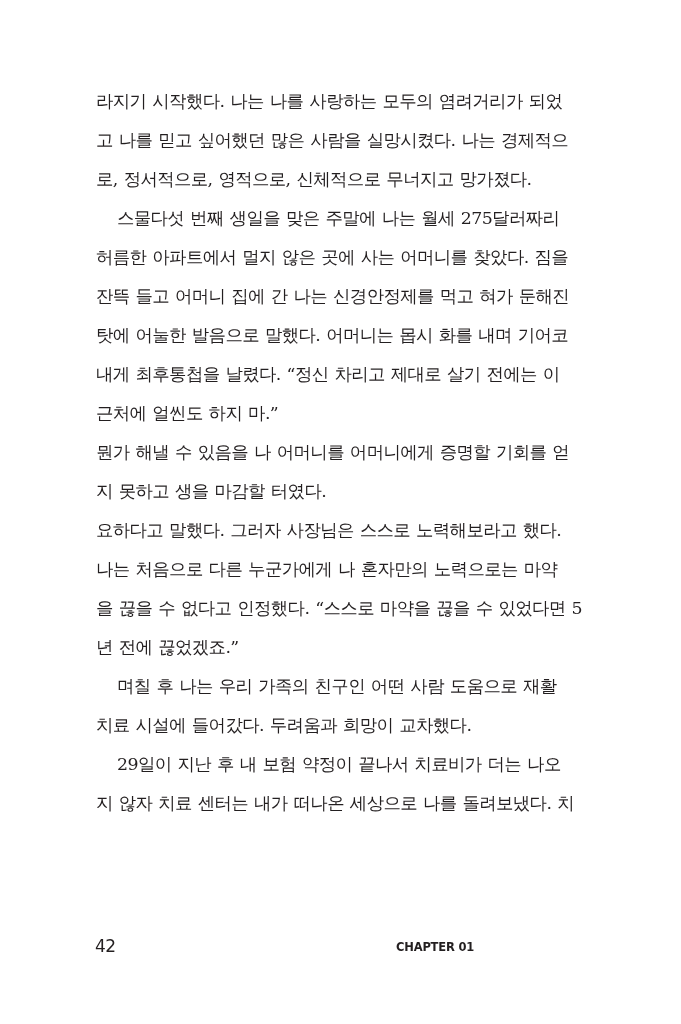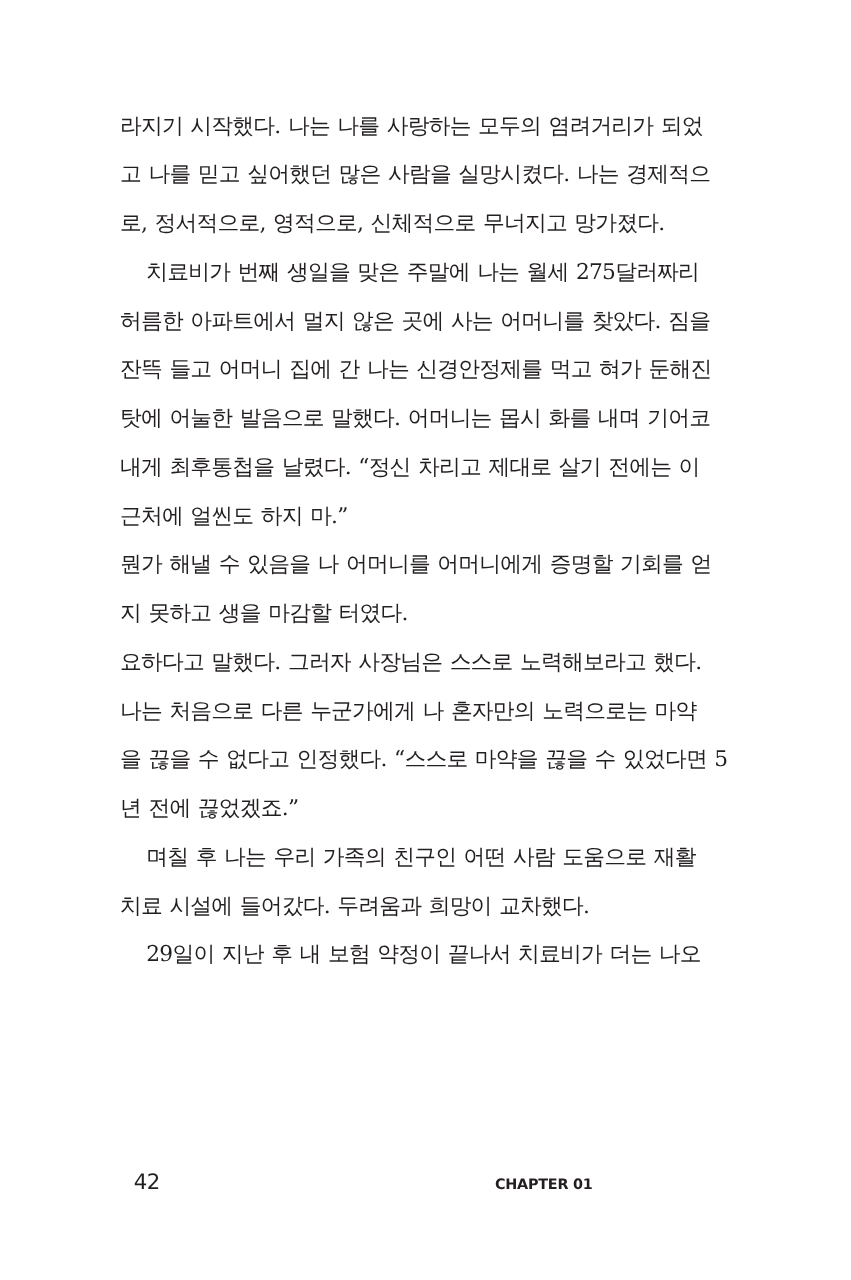--- a/index.html
+++ b/index.html
@@ -41,21 +41,21 @@
       text-align: justify;
       text-align-last: justify;
       white-space: nowrap;
       overflow: visible;
     }
     .line.last {
       text-align-last: left;
     }
     .footer-page-number {
       position: absolute;
-      left: 107px;
+      left: 95px;
       top: 936px;
       font-family: "DejaVu Sans", "Liberation Sans", sans-serif;
       font-size: 17px;
       font-weight: normal;
       color: #231f20;
       letter-spacing: -0.5px;
     }
     .footer-chapter {
       position: absolute;
       right: 130px;
@@ -75,21 +75,21 @@
 
   <div class="body-text">
 
     <p class="para">
       <span class="line">라지기 시작했다. 나는 나를 사랑하는 모두의 염려거리가 되었</span>
       <span class="line">고 나를 믿고 싶어했던 많은 사람을 실망시켰다. 나는 경제적으</span>
       <span class="line last">로, 정서적으로, 영적으로, 신체적으로 무너지고 망가졌다.</span>
     </p>
 
     <p class="para">
-      <span class="line" style="padding-left:21px">치료비가 번째 생일을 맞은 주말에 나는 월세 275달러짜리</span>
+      <span class="line" style="padding-left:21px">스물다섯 번째 생일을 맞은 주말에 나는 월세 275달러짜리</span>
       <span class="line">허름한 아파트에서 멀지 않은 곳에 사는 어머니를 찾았다. 짐을</span>
       <span class="line">잔뜩 들고 어머니 집에 간 나는 신경안정제를 먹고 혀가 둔해진</span>
       <span class="line">탓에 어눌한 발음으로 말했다. 어머니는 몹시 화를 내며 기어코</span>
       <span class="line">내게 최후통첩을 날렸다. “정신 차리고 제대로 살기 전에는 이</span>
       <span class="line last">근처에 얼씬도 하지 마.”</span>
     </p>
 
     <p class="para">
       <span class="line">뭔가 해낼 수 있음을 나 어머니를 어머니에게 증명할 기회를 얻</span>
       <span class="line last">지 못하고 생을 마감할 터였다.</span>
@@ -102,20 +102,21 @@
       <span class="line last">년 전에 끊었겠죠.”</span>
     </p>
 
     <p class="para">
       <span class="line" style="padding-left:21px">며칠 후 나는 우리 가족의 친구인 어떤 사람 도움으로 재활</span>
       <span class="line last">치료 시설에 들어갔다. 두려움과 희망이 교차했다.</span>
     </p>
 
     <p class="para">
       <span class="line" style="padding-left:21px">29일이 지난 후 내 보험 약정이 끝나서 치료비가 더는 나오</span>
+      <span class="line">지 않자 치료 센터는 내가 떠나온 세상으로 나를 돌려보냈다. 치</span>
     </p>
 
   </div>
 
   <div class="footer-page-number">42</div>
   <div class="footer-chapter">CHAPTER 01</div>
 
 </div>
 
 </body></html>

